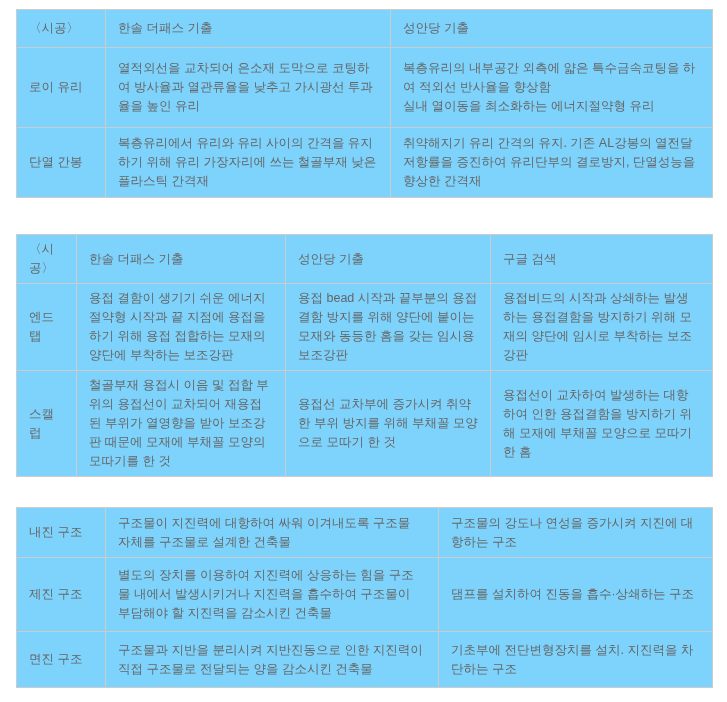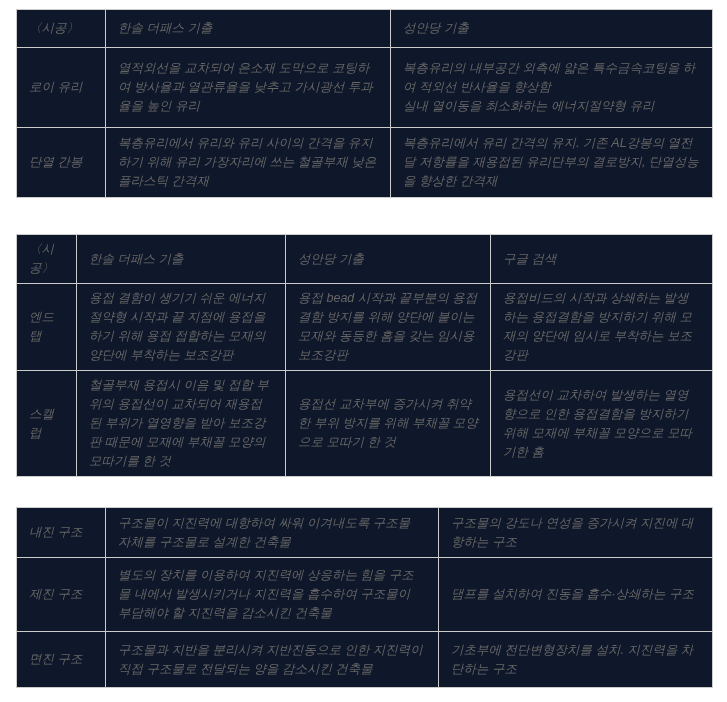--- a/index.html
+++ b/index.html
@@ -13,22 +13,21 @@
     font-family: "Liberation Sans", "DejaVu Sans", sans-serif;
     overflow: hidden;
   }
   .page {
     padding: 9px 15px 0 16px;
   }
   table.cmp {
     border-collapse: collapse;
     table-layout: fixed;
     width: 696px;
-    background: #0f172a;
-    font-style: italic;
+    background: #7dd3fc;
   }
   table.cmp th,
   table.cmp td {
     border: 1px solid #cccccc;
     padding: 5px 12px;
     font-size: 12.5px;
     font-weight: normal;
     line-height: 19px;
     color: #666666;
     text-align: left;
@@ -66,21 +65,21 @@
     </tr>
     <tr class="t1-r1">
       <td>로이 유리</td>
       <td>열적외선을 교차되어 은소재 도막으로 코팅하여 방사율과 열관류율을 낮추고 가시광선 투과율을 높인 유리</td>
       <td>복층유리의 내부공간 외측에 얇은 특수금속코팅을 하여 적외선 반사율을 향상함
 실내 열이동을 최소화하는 에너지절약형 유리</td>
     </tr>
     <tr class="t1-r2">
       <td>단열 간봉</td>
       <td>복층유리에서 유리와 유리 사이의 간격을 유지하기 위해 유리 가장자리에 쓰는 철골부재 낮은 플라스틱 간격재</td>
-      <td>복층유리에서 유리 간격의 유지. 기존 AL강봉의 열전달 저항률을 재용접된 유리단부의 결로방지, 단열성능을 향상한 간격재</td>
+      <td>취약해지기 유리 간격의 유지. 기존 AL강봉의 열전달 저항률을 증진하여 유리단부의 결로방지, 단열성능을 향상한 간격재</td>
     </tr>
   </tbody>
     </table>
 
   <table class="cmp gap-lg">
     <colgroup>
       <col style="width:60px">
         <col style="width:209px">
         <col style="width:205px">
         <col style="width:222px">
@@ -95,21 +94,21 @@
     <tr class="t2-r1">
       <td>엔드탭</td>
       <td>용접 결함이 생기기 쉬운 에너지절약형 시작과 끝 지점에 용접을 하기 위해 용접 접합하는 모재의 양단에 부착하는 보조강판</td>
       <td>용접 bead 시작과 끝부분의 용접결함 방지를 위해 양단에 붙이는 모재와 동등한 홈을 갖는 임시용 보조강판</td>
       <td>용접비드의 시작과 상쇄하는 발생하는 용접결함을 방지하기 위해 모재의 양단에 임시로 부착하는 보조강판</td>
     </tr>
     <tr class="t2-r2">
       <td>스캘럽</td>
       <td>철골부재 용접시 이음 및 접합 부위의 용접선이 교차되어 재용접된 부위가 열영향을 받아 보조강판 때문에 모재에 부채꼴 모양의 모따기를 한 것</td>
       <td>용접선 교차부에 증가시켜 취약한 부위 방지를 위해 부채꼴 모양으로 모따기 한 것</td>
-      <td>용접선이 교차하여 발생하는 열영향으로 인한 용접결함을 방지하기 위해 모재에 부채꼴 모양으로 모따기한 홈</td>
+      <td>용접선이 교차하여 발생하는 대항하여 인한 용접결함을 방지하기 위해 모재에 부채꼴 모양으로 모따기한 홈</td>
     </tr>
   </tbody>
     </table>
 
   <table class="cmp gap-md">
     <colgroup>
       <col style="width:89px">
         <col style="width:333px">
         <col style="width:274px">
     </colgroup>

